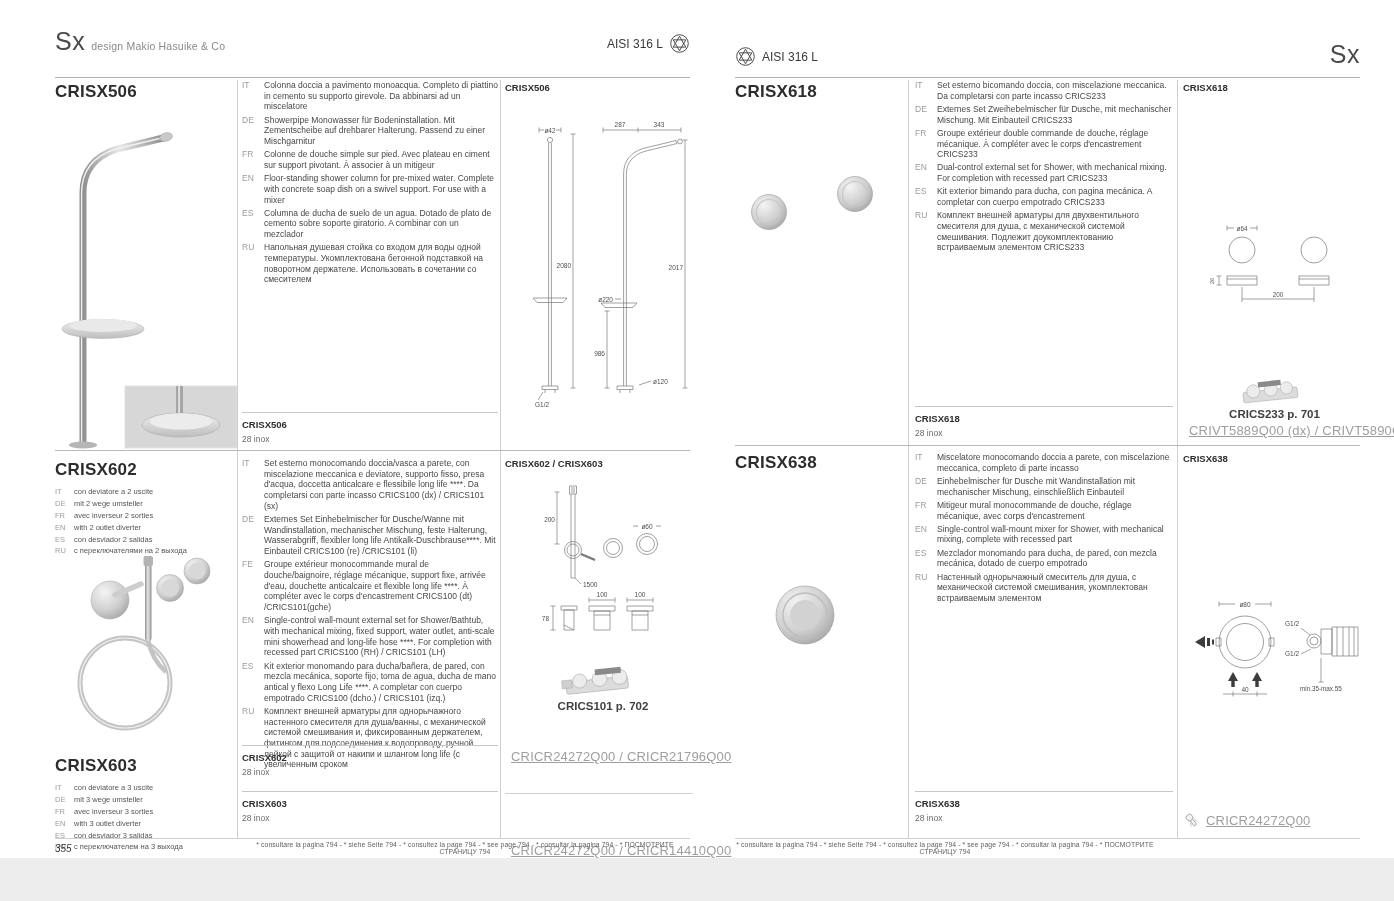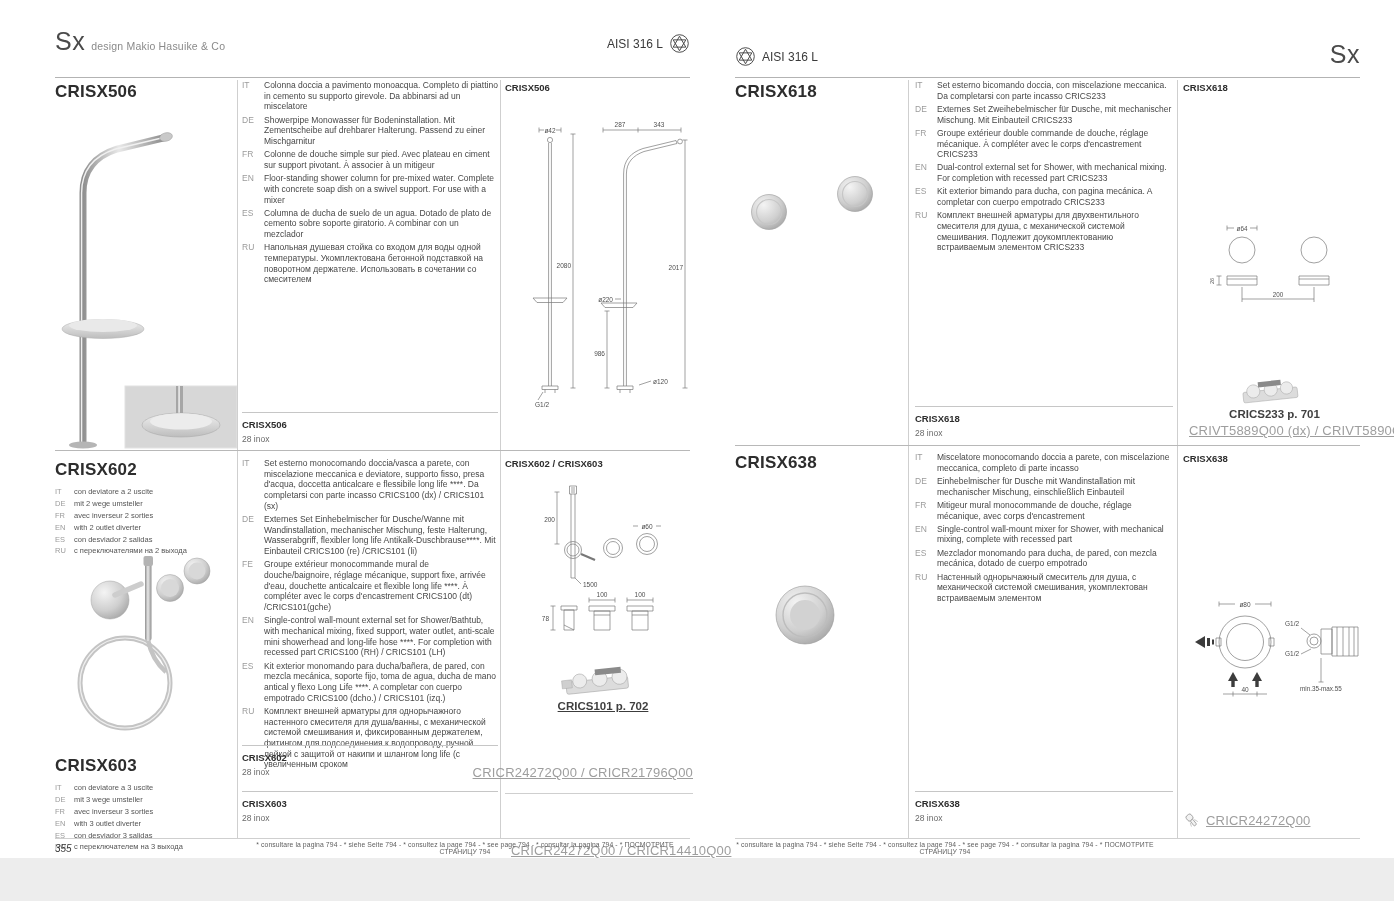--- a/index.html
+++ b/index.html
@@ -327,36 +327,36 @@
     <line x1="122" y1="122" x2="148" y2="122"></line>
     <line x1="122" y1="119.5" x2="122" y2="124.5"></line>
       <line x1="148" y1="119.5" x2="148" y2="124.5"></line>
     <text x="135" y="119" font-size="6.5" text-anchor="middle" stroke="none">100</text>
     <rect x="122" y="128" width="26" height="5"></rect>
       <rect x="127" y="133" width="16" height="19"></rect>
     <line x1="127" y1="137" x2="143" y2="137"></line>
   </svg>
 
   <div class="abs" style="left:505px;top:658px;width:188px;">
-    <div class="ref-row" style="margin-top:8px;text-decoration:underline;">
+    <div class="ref-row" style="margin-top:8px;">
       <svg width="82" height="34" viewBox="0 0 82 34">
         <g transform="rotate(-6 41 17)">
           <rect x="8" y="13" width="62" height="12" rx="2" fill="#dcdcdc" stroke="#a8a8a8" stroke-width="0.6"></rect>
           <circle cx="22" cy="13" r="7" fill="#ececec" stroke="#a8a8a8" stroke-width="0.6"></circle>
           <circle cx="42" cy="13" r="7.5" fill="#ececec" stroke="#a8a8a8" stroke-width="0.6"></circle>
           <circle cx="62" cy="13" r="7.5" fill="#ececec" stroke="#a8a8a8" stroke-width="0.6"></circle>
           <rect x="38" y="3" width="26" height="6" fill="#8a8a8a"></rect>
           <rect x="4" y="11" width="10" height="8" fill="#cfcfcf" stroke="#a8a8a8" stroke-width="0.5"></rect>
         </g>
       </svg>
       <span class="ref-label">CRICS101 p. 702</span>
     </div>
   </div>
 
-  <div class="abs code-row" style="left:505px;top:764px;width:188px;justify-content:flex-end;">
+  <div class="abs code-row" style="left:505px;top:748px;width:188px;">
     <svg width="17" height="17" viewBox="0 0 18 18">
       <g transform="rotate(-38 9 9)" fill="none" stroke="#9e9e9e" stroke-width="0.9">
         <rect x="6" y="2" width="6.5" height="6.5" rx="2" fill="#f2f2f2"></rect>
         <rect x="7.6" y="8.5" width="3.3" height="7" rx="1" fill="#f2f2f2"></rect>
         <line x1="6.5" y1="10" x2="5" y2="14" stroke="#c4c4c4"></line>
         <line x1="12" y1="10" x2="13.5" y2="14" stroke="#c4c4c4"></line>
       </g>
     </svg>
     <span class="code-text">CRICR24272Q00 / CRICR21796Q00</span>
   </div>

